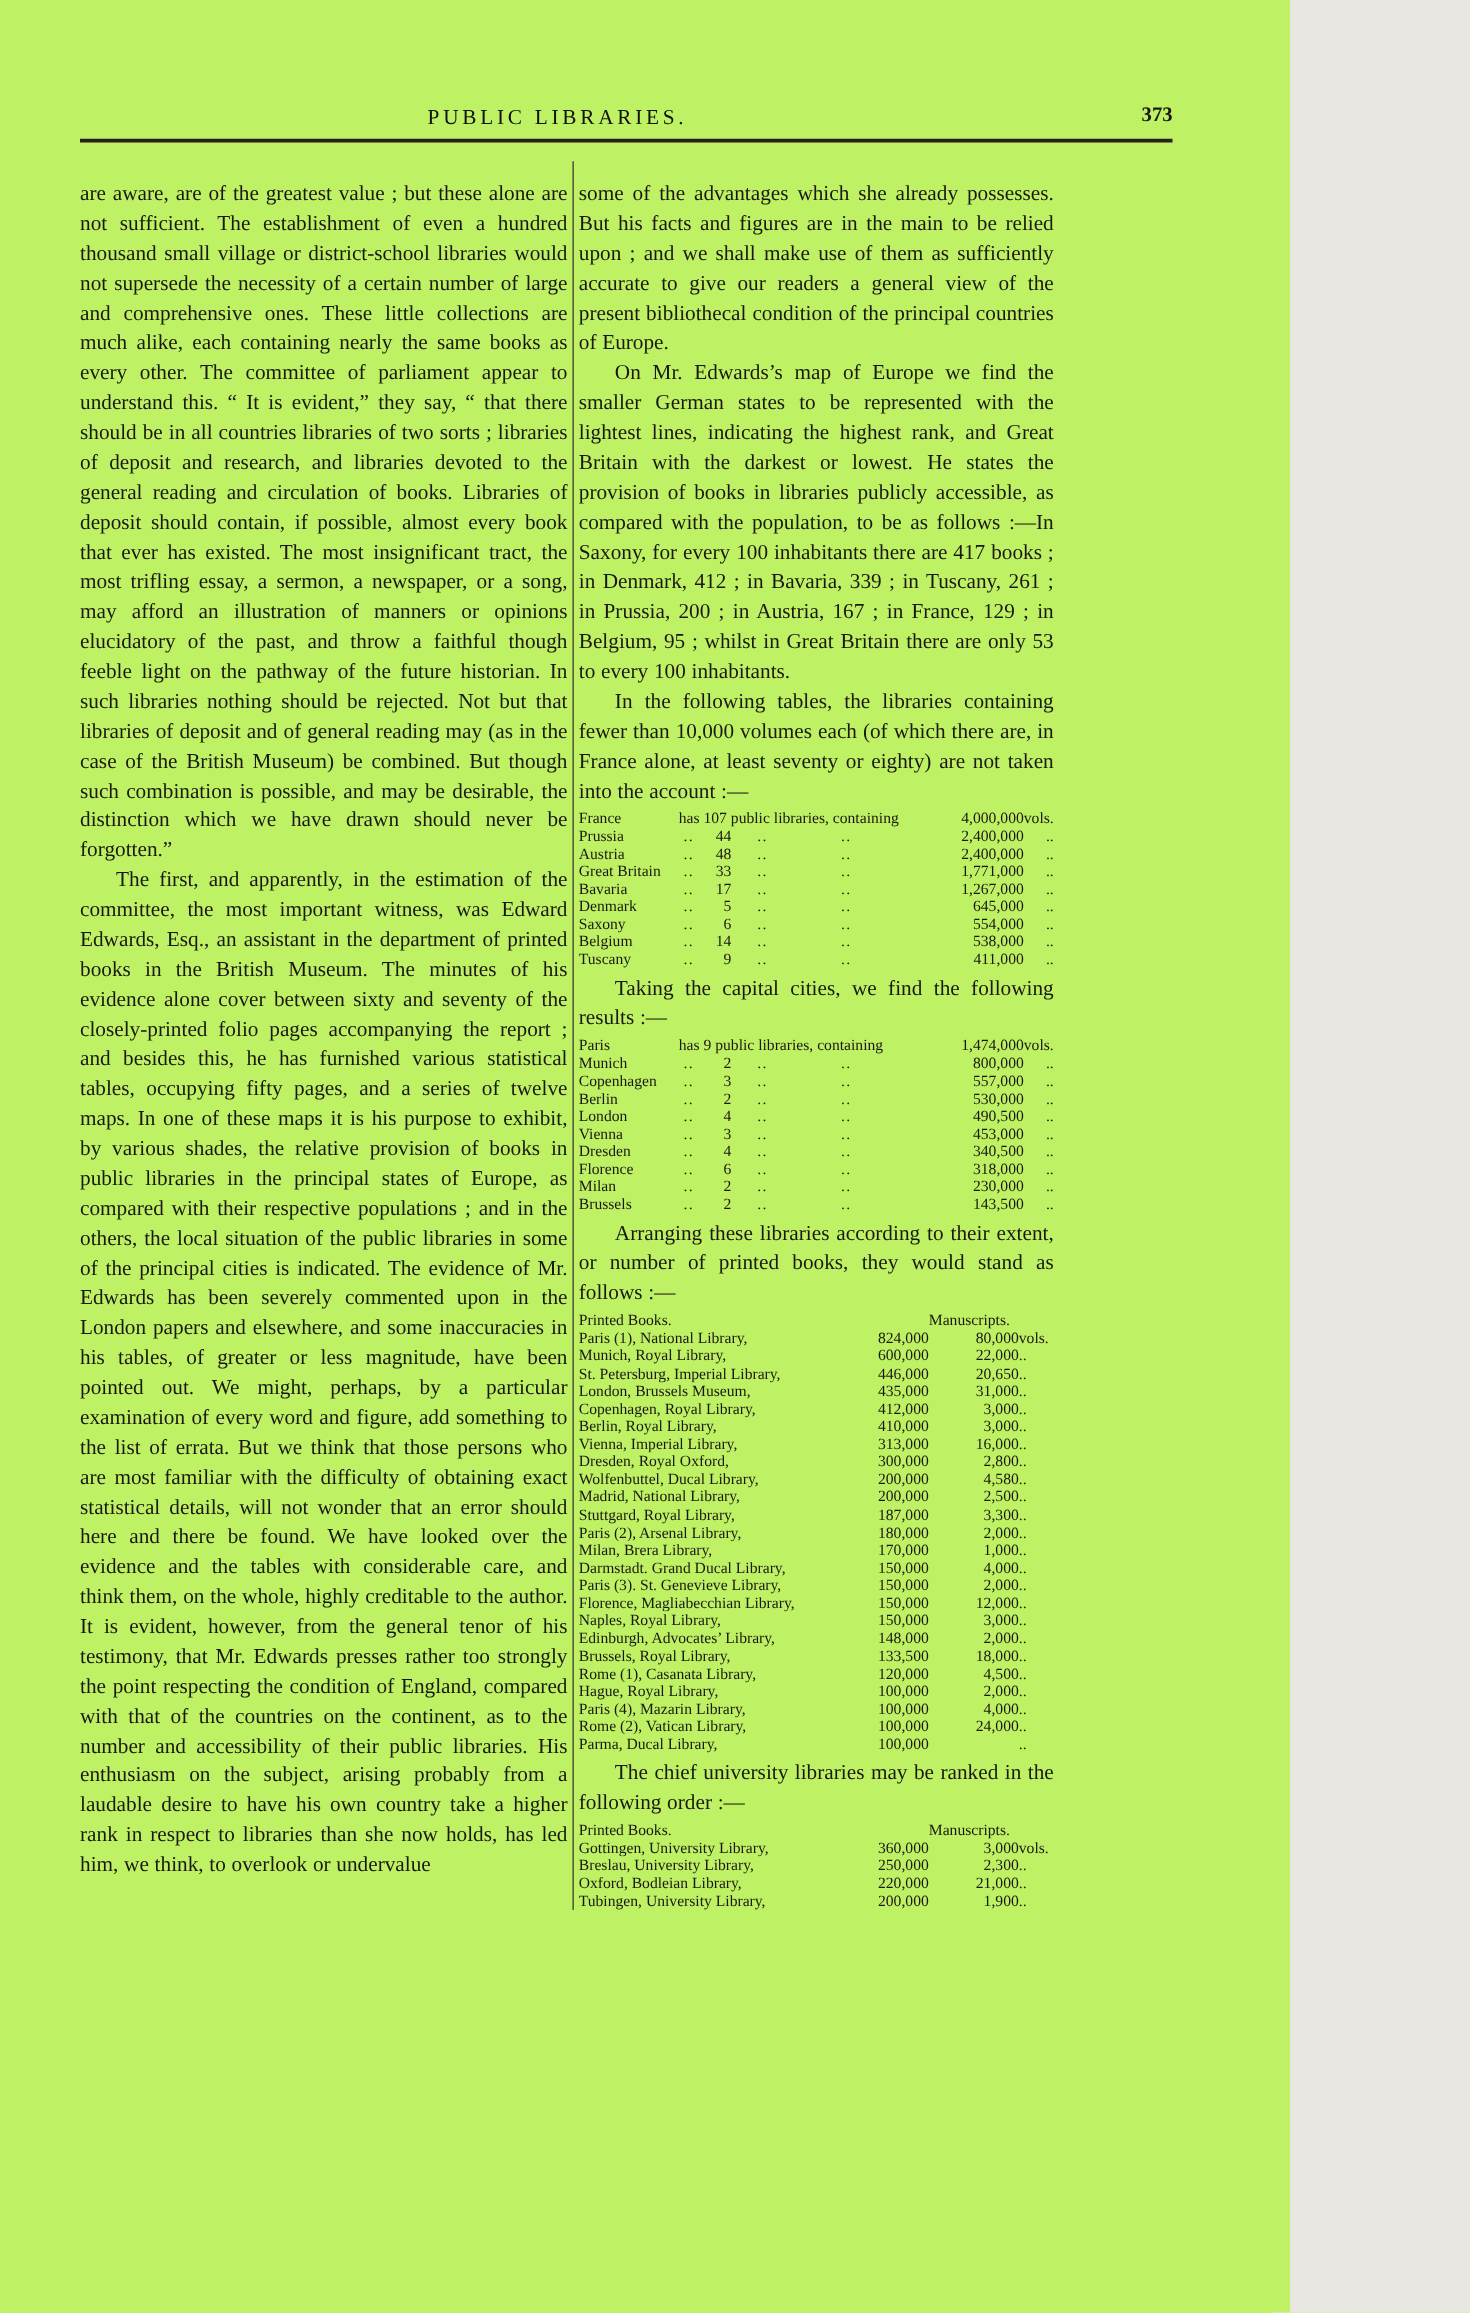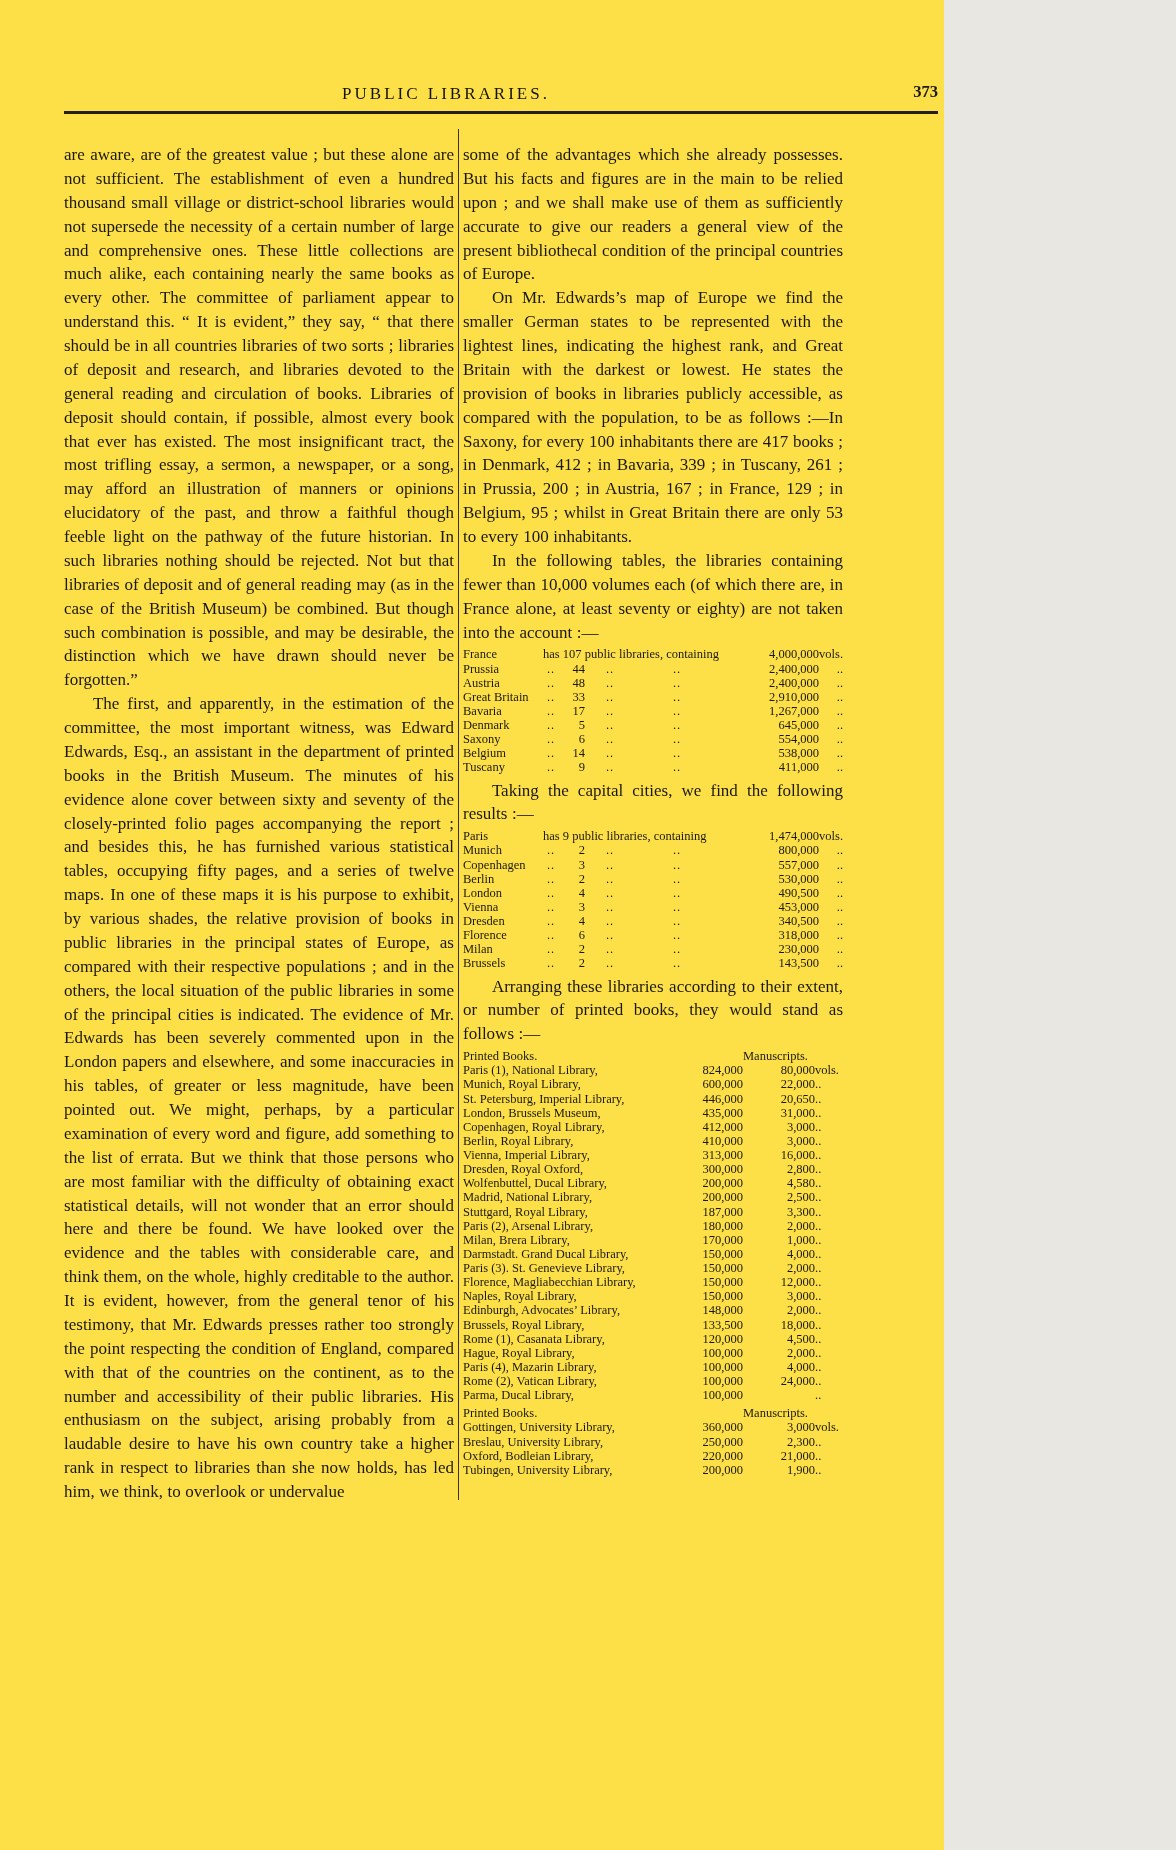--- a/index.html
+++ b/index.html
@@ -1,19 +1,19 @@
 <!DOCTYPE html>
 <html><head>
 <meta charset="utf-8">
 <style>
   * { margin:0; padding:0; box-sizing:border-box; }
   html, body { background:#e9e7e2; }
   .page {
-    width:944px; height:1850px; position:relative; overflow:hidden;
-    background:#fde047; color:#1b1813;
+    width:1032px; height:1850px; position:relative; overflow:hidden;
+    background:#bef264; color:#1b1813;
     font-family:"Liberation Serif","DejaVu Serif",serif;
     -webkit-font-smoothing:antialiased;
   }
   .content { position:absolute; left:64px; top:84px; width:874px; }
 
   .header { position:relative; height:24px; }
   .header-title {
     position:absolute; left:0; right:110px; text-align:center;
     font-size:17px; letter-spacing:3px; font-weight:400; color:#14120e;
   }
@@ -114,21 +114,21 @@
                 <td class="t-val">2,400,000</td>
                 <td class="t-trail">..</td>
               </tr>
 
               <tr>
                 <td class="t-name">Great Britain</td>
                 <td class="t-dots">..</td>
                 <td class="t-cnt">33</td>
                 <td class="t-dots">..</td>
                 <td class="t-dots">..</td>
-                <td class="t-val">2,910,000</td>
+                <td class="t-val">1,771,000</td>
                 <td class="t-trail">..</td>
               </tr>
 
               <tr>
                 <td class="t-name">Bavaria</td>
                 <td class="t-dots">..</td>
                 <td class="t-cnt">17</td>
                 <td class="t-dots">..</td>
                 <td class="t-dots">..</td>
                 <td class="t-val">1,267,000</td>
@@ -467,20 +467,21 @@
 
               <tr>
                 <td class="t-name">Parma, Ducal Library,</td>
                 <td class="t-val">100,000</td>
                 <td class="t-val"></td>
                 <td class="t-trail-l">..</td>
               </tr>
             </tbody>
         </table>
 
+        <p class="para">The chief university libraries may be ranked in the following order :—</p>
 
         <table class="stat">
           <colgroup>
               <col style="width:216px">
               <col style="width:64px">
               <col style="width:72px">
               <col style="width:28px">
             </colgroup>
           <tbody>
             <tr>

